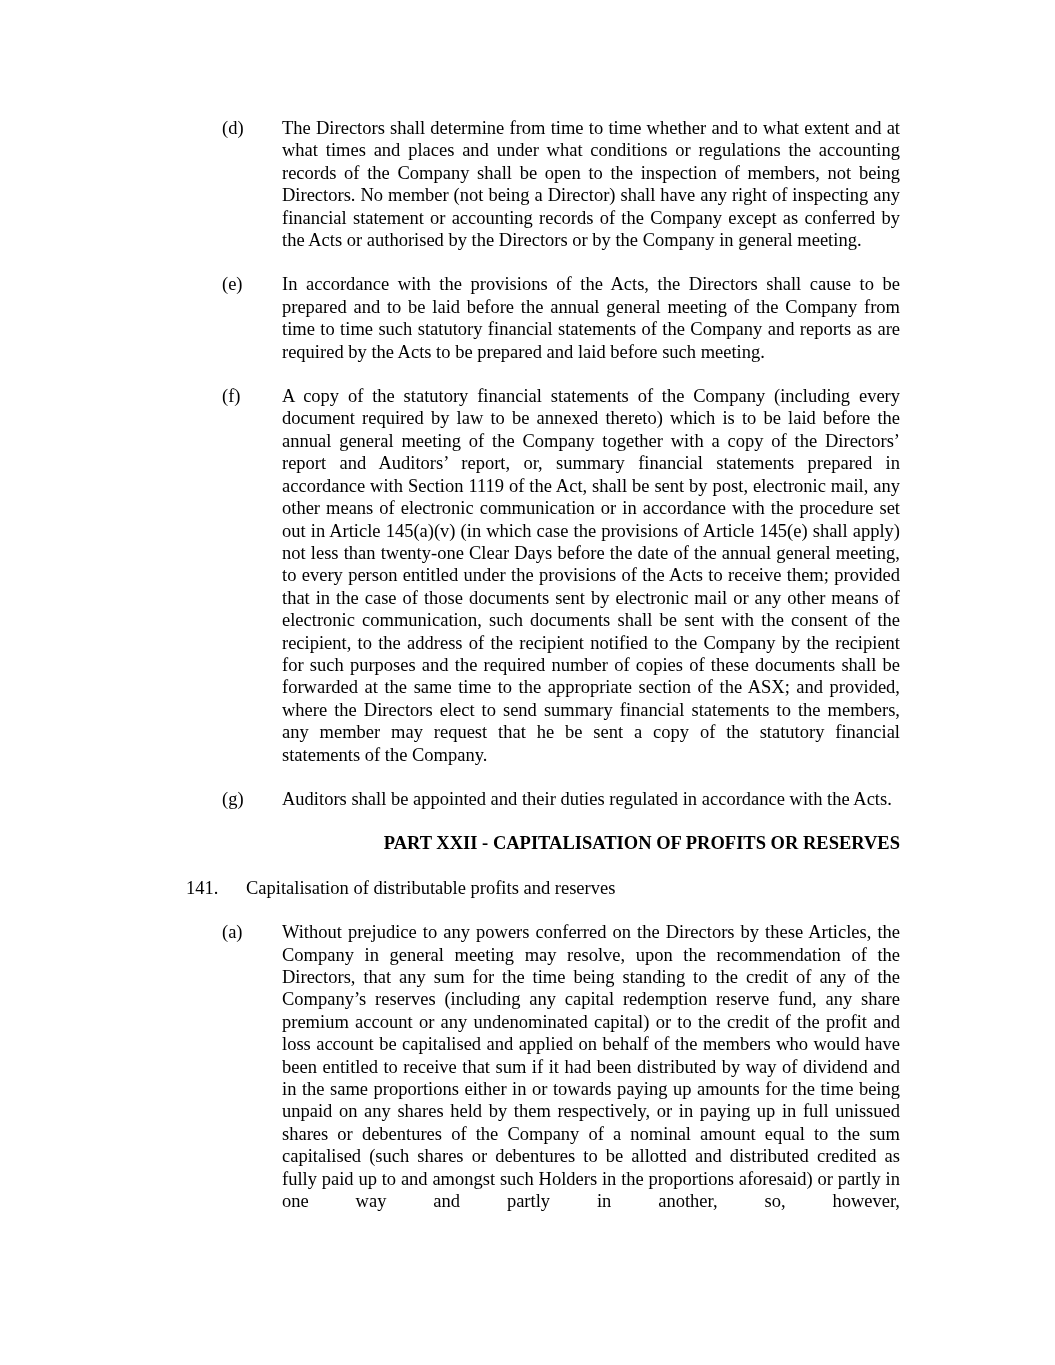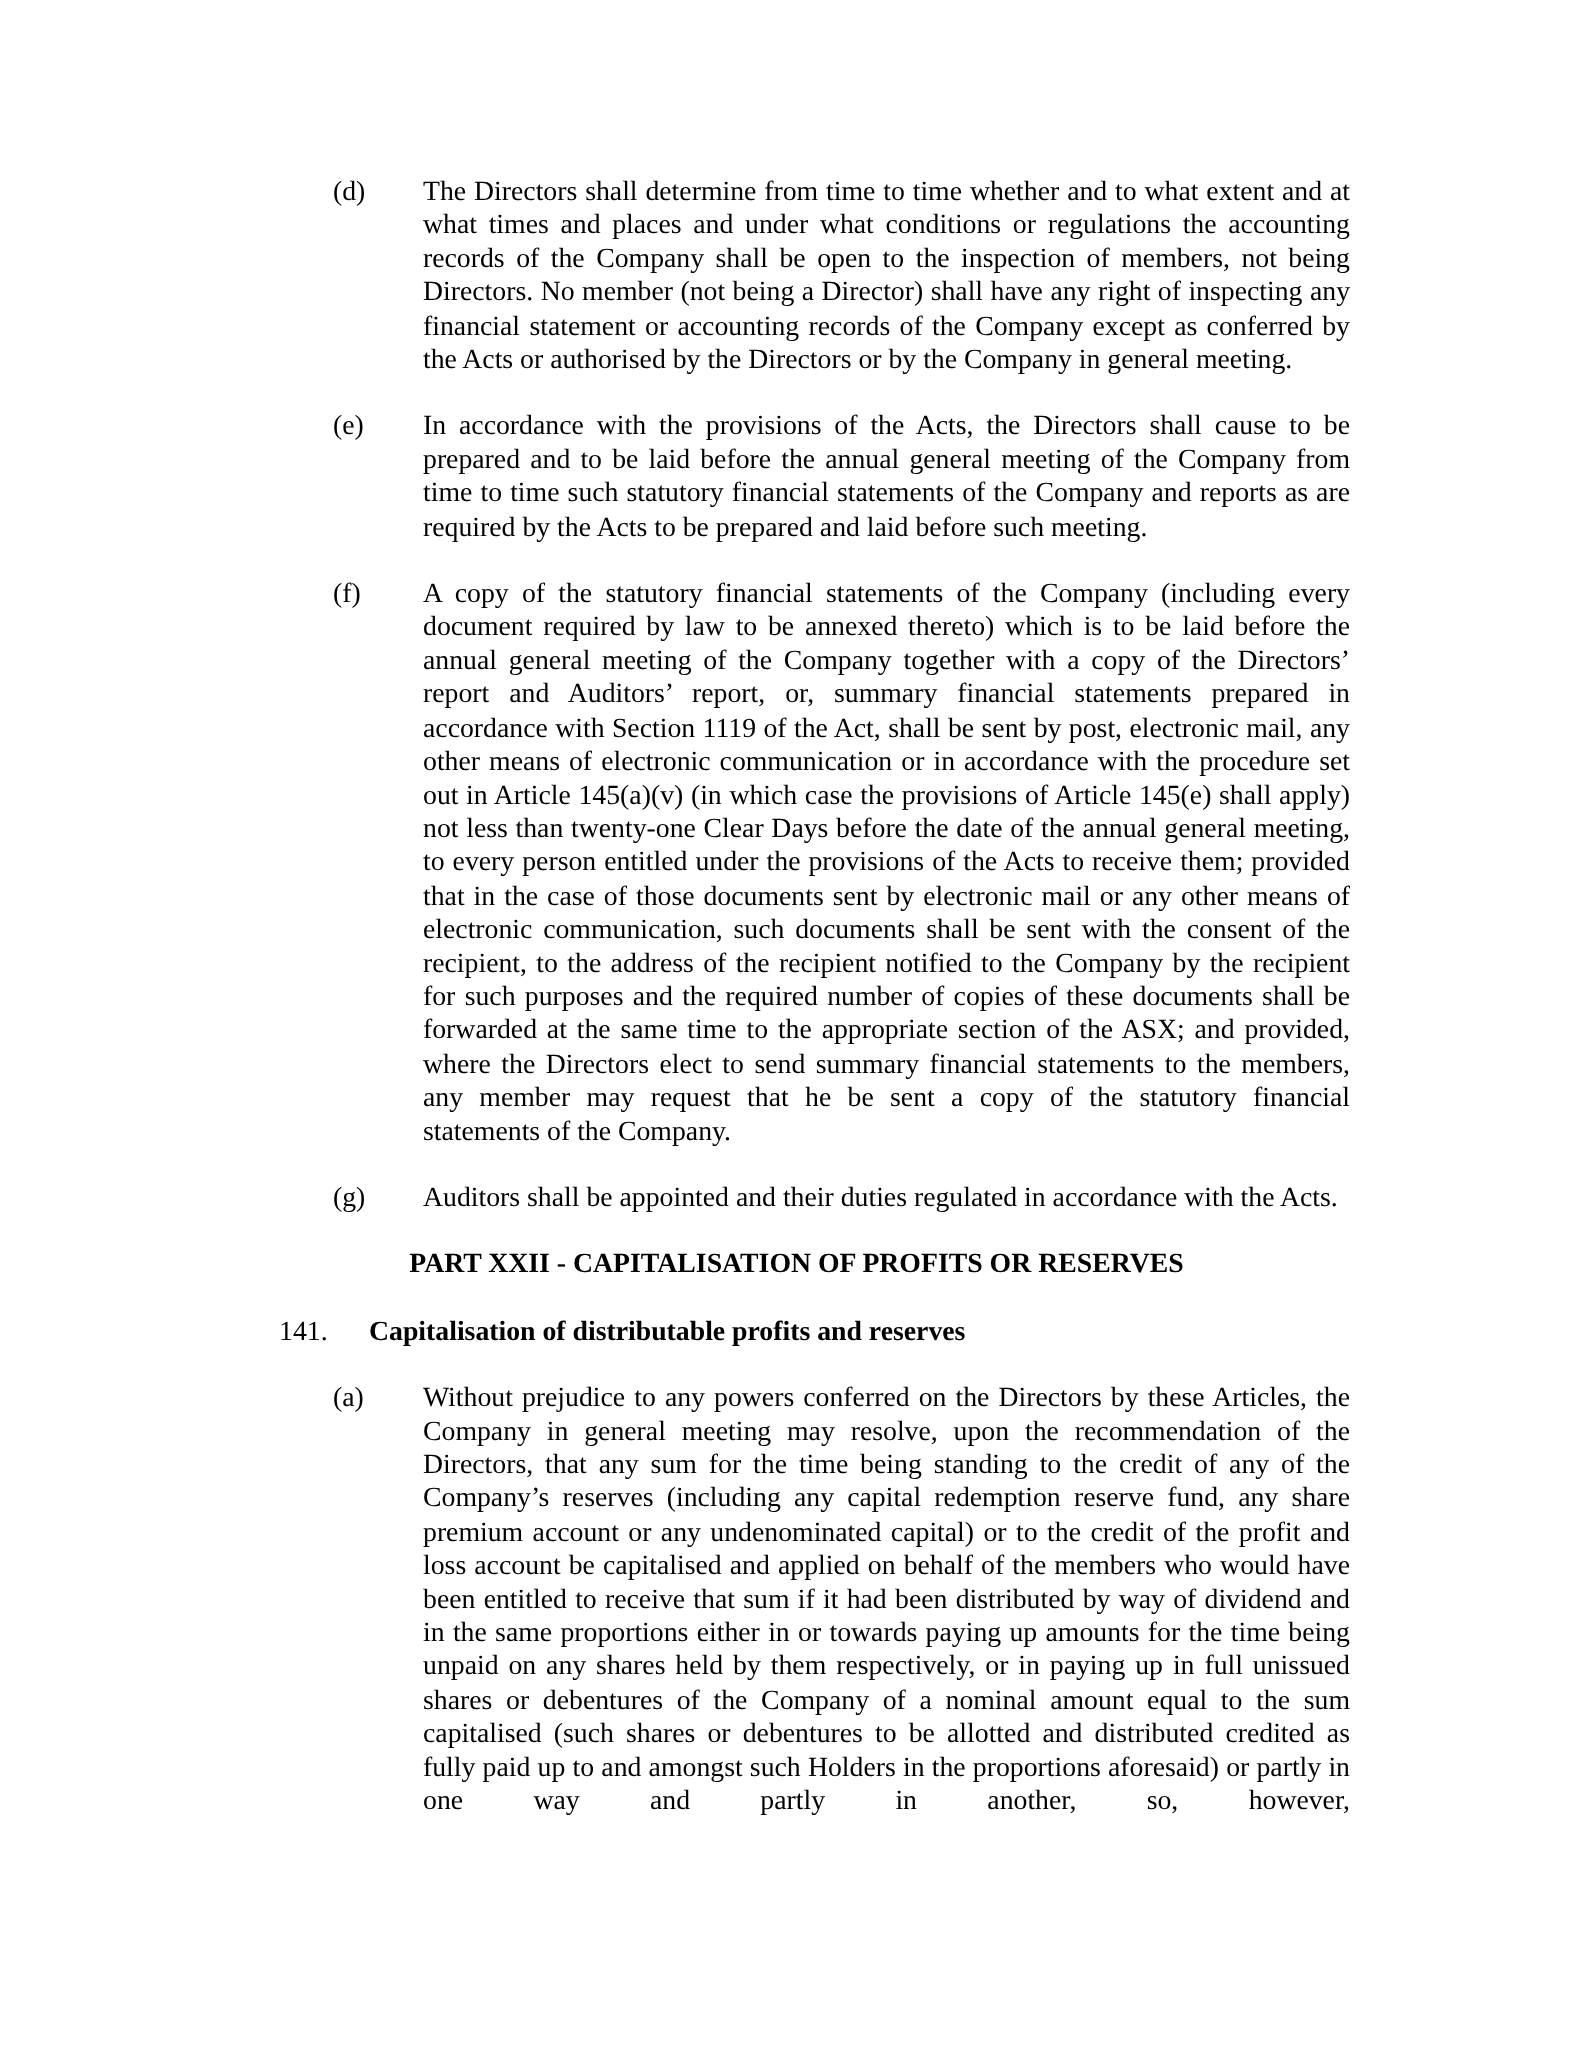--- a/index.html
+++ b/index.html
@@ -34,33 +34,33 @@
     position: absolute;
     left: 0;
     top: 0;
   }
   
   .para.continues {
     text-align-last: justify;
   }
   .part-heading {
     margin: 22px 0;
-    text-align: center;
+    text-align: right;
     font-weight: bold;
   }
   .section-head {
     margin: 0 0 22px 0;
   }
   .section-head .snum {
     display: inline-block;
     width: 60px;
     margin-left: 24px;
   }
   .section-head .stitle {
-    font-weight: bold;
+    font-weight: normal;
   }
 </style>
 </head>
 <body>
 
 <div class="page">
   <div class="content">
 
     <div class="para">
       <span class="plabel">(d)</span>

